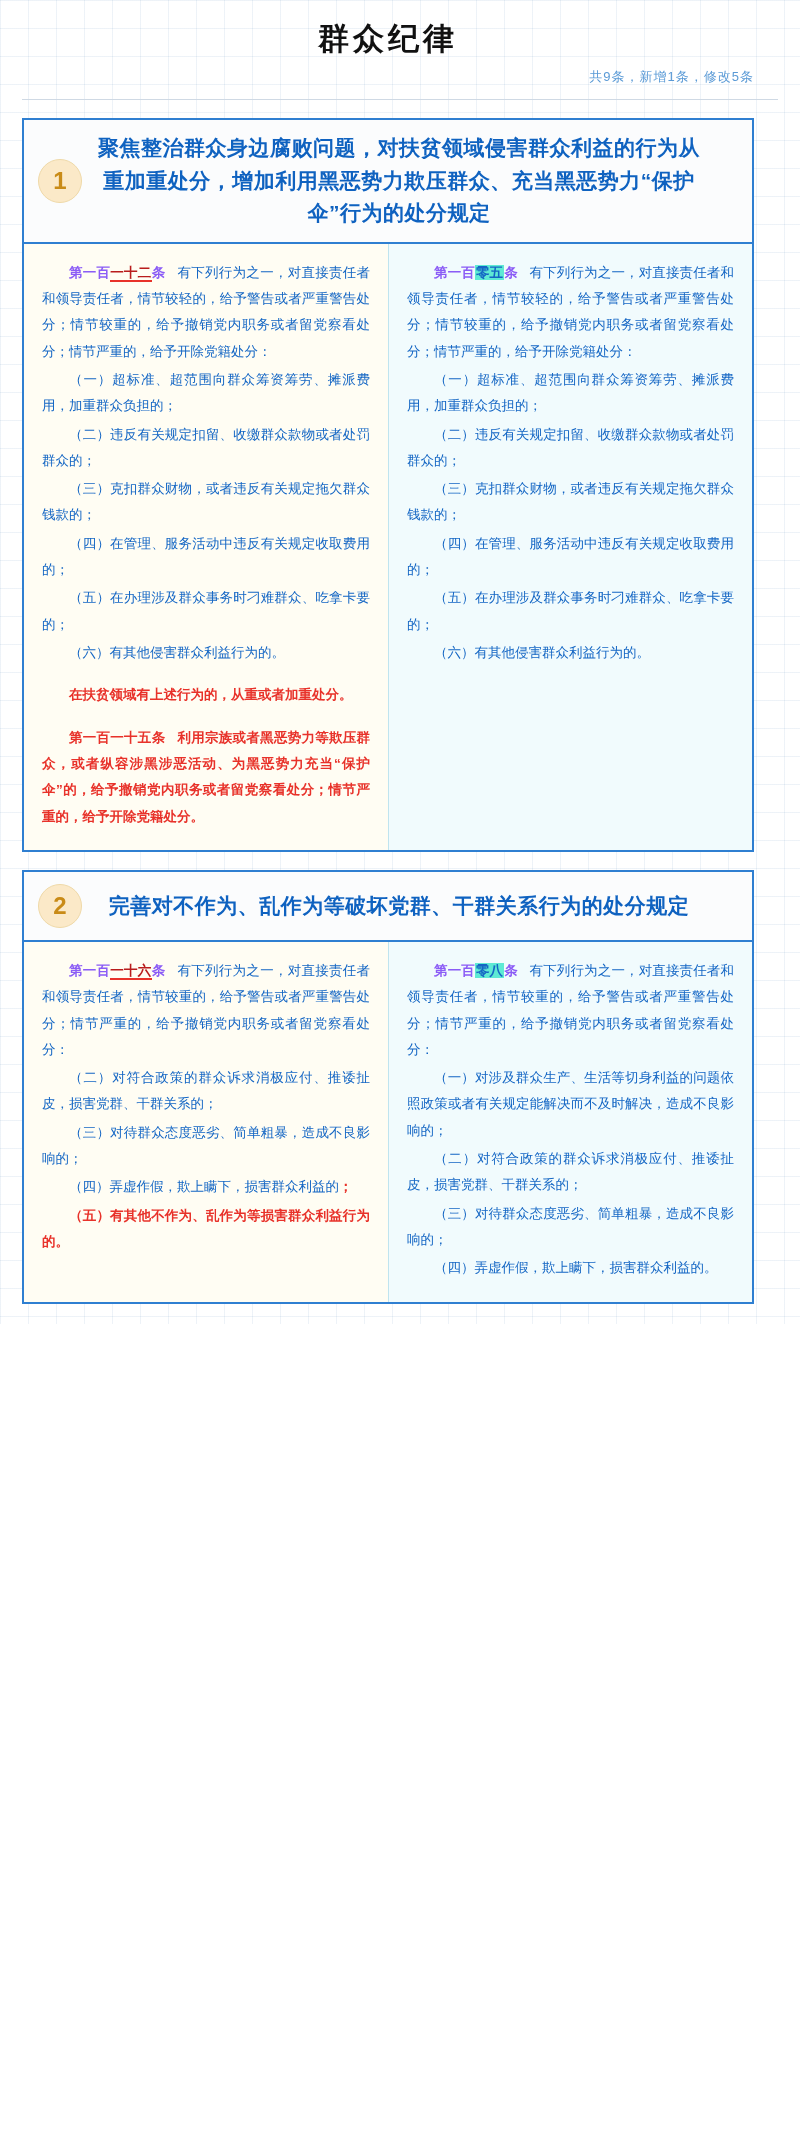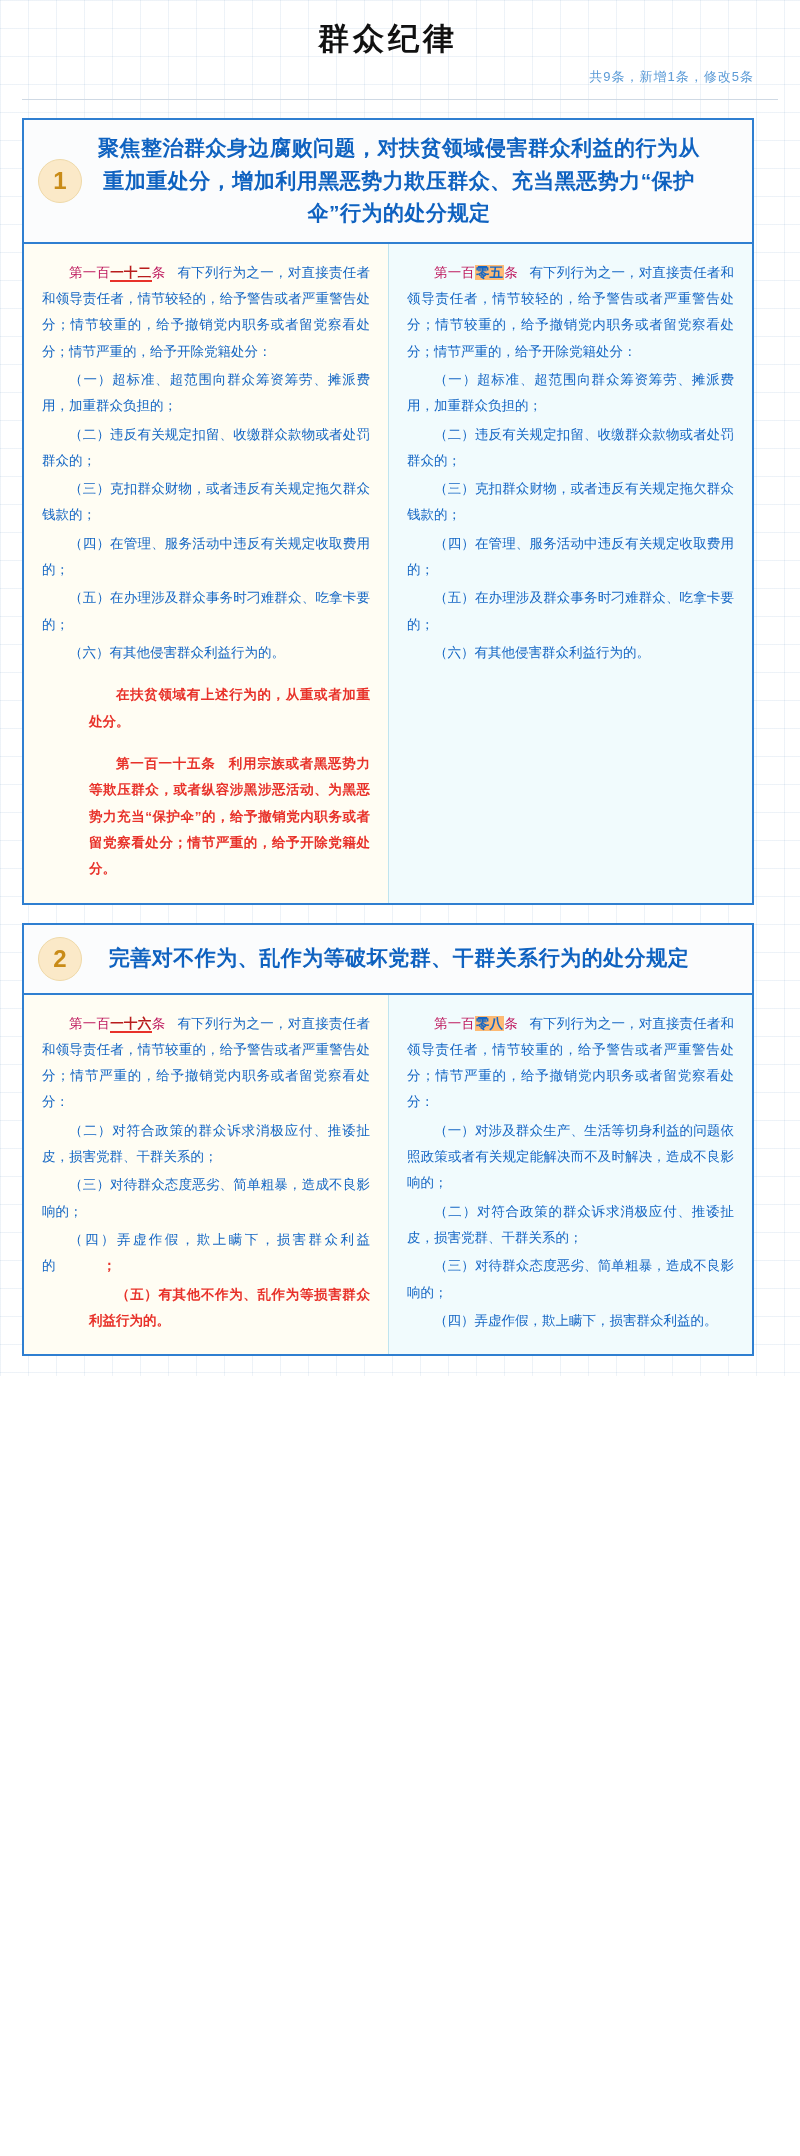--- a/index.html
+++ b/index.html
@@ -118,38 +118,37 @@
     text-indent: 2em;
     text-align: justify;
   }
   .p + .p {
     margin-top: 2px;
   }
   .gap {
     height: 16px;
   }
   .art-head {
-    font-weight: normal;
-    color: #be185d;
+    font-weight: bold;
+    color: #8b5cf6;
   }
   .hl-yellow {
-    background: #fdba74;
+    background: #5eead4;
     color: #1466c4;
     font-weight: bold;
     padding: 0 1px;
   }
   .hl-under {
     border-bottom: 2px solid #e8322a;
     font-weight: bold;
     color: #b91c1c;
   }
   .red {
     color: #e8322a;
     font-weight: bold;
-    margin-left: 47px;
   }
 </style>
 </head>
 <body>
 
 <div class="grid-bg"></div>
 
 <div class="page">
 
   <div class="doc-title">群众纪律</div>

